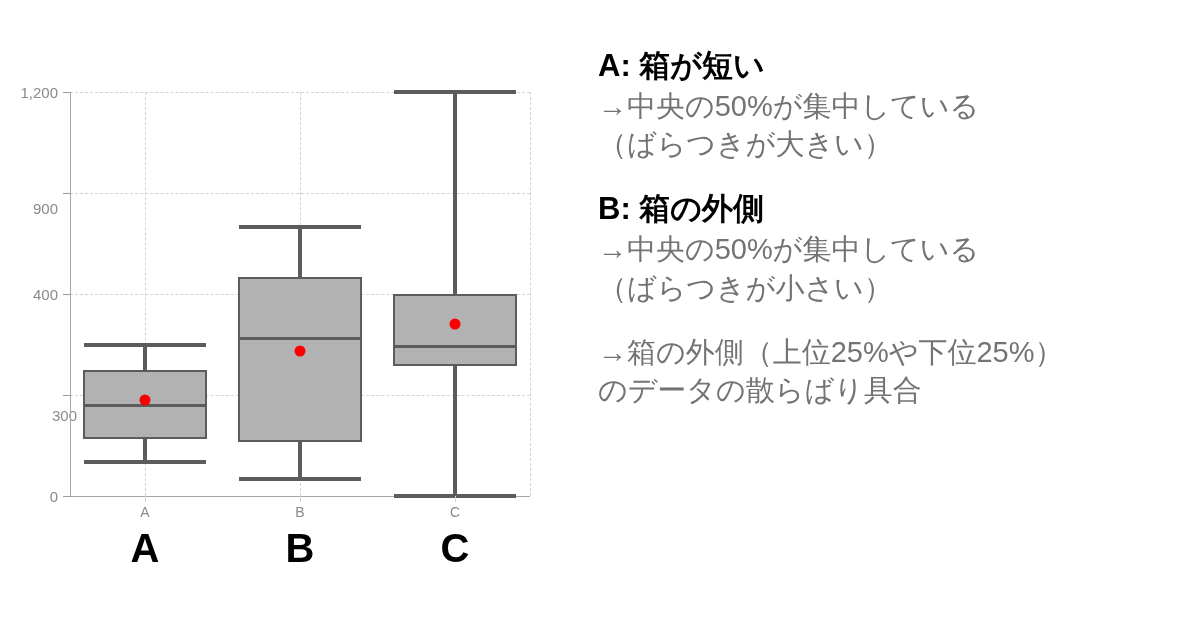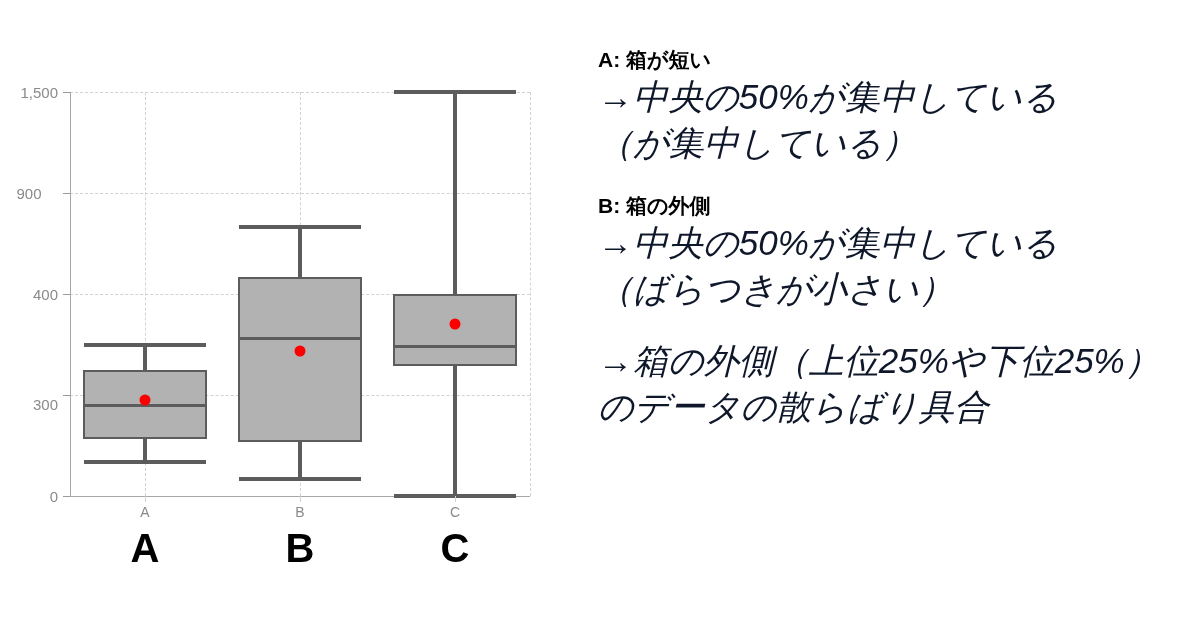--- a/index.html
+++ b/index.html
@@ -116,55 +116,54 @@
   
   #notes-panel {
     position: absolute;
     left: 598px;
     top: 46px;
     width: 600px;
   }
   .note-block { margin-bottom: 26px; }
   .note-block:last-child { margin-bottom: 0; }
   .note-head {
-    font-size: 21px;
+    font-size: 31px;
     font-weight: bold;
     color: #000;
     line-height: 1.32;
     white-space: nowrap;
   }
   .note-line {
-    font-size: 35px;
+    font-size: 29px;
     font-weight: normal;
-    color: #0f172a;
+    color: #737373;
     line-height: 1.32;
     white-space: nowrap;
-    font-style: italic;
   }
 </style>
 </head>
 <body>
 
 <div id="root">
 
   <div id="chart-panel">
     <div id="plot">
         <div class="ytick-label" style="top: 496px; left: 0px; width: 58px;">0</div>
         <div class="ytick-mark" style="left: 63px; top: 496px;"></div>
         <div class="hgrid" style="left: 70px; top: 395px; width: 460px;"></div>
-        <div class="ytick-label" style="top: 404px; left: 0px; width: 58px;">300</div>
+        <div class="ytick-label" style="top: 415px; left: 0px; width: 58px; padding-left: 19px;">300</div>
         <div class="ytick-mark" style="left: 63px; top: 395px;"></div>
         <div class="hgrid" style="left: 70px; top: 294px; width: 460px;"></div>
         <div class="ytick-label" style="top: 294px; left: 0px; width: 58px;">400</div>
         <div class="ytick-mark" style="left: 63px; top: 294px;"></div>
         <div class="hgrid" style="left: 70px; top: 193px; width: 460px;"></div>
-        <div class="ytick-label" style="top: 193px; left: 0px; width: 58px; text-align: center;">900</div>
+        <div class="ytick-label" style="top: 208px; left: 0px; width: 58px;">900</div>
         <div class="ytick-mark" style="left: 63px; top: 193px;"></div>
         <div class="hgrid" style="left: 70px; top: 92px; width: 460px;"></div>
-        <div class="ytick-label" style="top: 92px; left: 0px; width: 58px;">1,500</div>
+        <div class="ytick-label" style="top: 92px; left: 0px; width: 58px;">1,200</div>
         <div class="ytick-mark" style="left: 63px; top: 92px;"></div>
         <div class="vgrid" style="left: 145px; top: 92px; height: 404px;"></div>
         <div class="vgrid" style="left: 300px; top: 92px; height: 404px;"></div>
         <div class="vgrid" style="left: 455px; top: 92px; height: 404px;"></div>
         <div class="vgrid" style="left: 530px; top: 92px; height: 404px;"></div>
         <div class="" id="yaxis-line" style="left: 70px; top: 92px; height: 404px;"></div>
         <div class="" id="xaxis-line" style="left: 70px; top: 496px; width: 460px;"></div>
         <div class="whisker-stem" style="left: 143px; top: 344.5px; height: 25.25px;"></div>
         <div class="whisker-stem" style="left: 143px; top: 438.767px; height: 23.5667px;"></div>
         <div class="whisker-cap" style="left: 84px; top: 342.5px; width: 122px;"></div>
@@ -195,21 +194,21 @@
         <div class="cat-small" style="left: 455px; top: 504px;">C</div>
         <div class="cat-big" style="left: 455px; top: 526px;">C</div>
         <div class="vgrid" style="left: 455px; top: 496px; height: 6px;"></div>
       </div>
   </div>
 
   <div id="notes-panel">
       <div class="note-block">
         <div class="note-head">A: 箱が短い</div>
         <div class="note-line">→中央の50%が集中している</div>
-        <div class="note-line">（が集中している）</div>
+        <div class="note-line">（ばらつきが大きい）</div>
       </div>
       <div class="note-block">
         <div class="note-head">B: 箱の外側</div>
         <div class="note-line">→中央の50%が集中している</div>
         <div class="note-line">（ばらつきが小さい）</div>
       </div>
       <div class="note-block">
         <div class="note-line">→箱の外側（上位25%や下位25%）</div>
         <div class="note-line">のデータの散らばり具合</div>
       </div>

